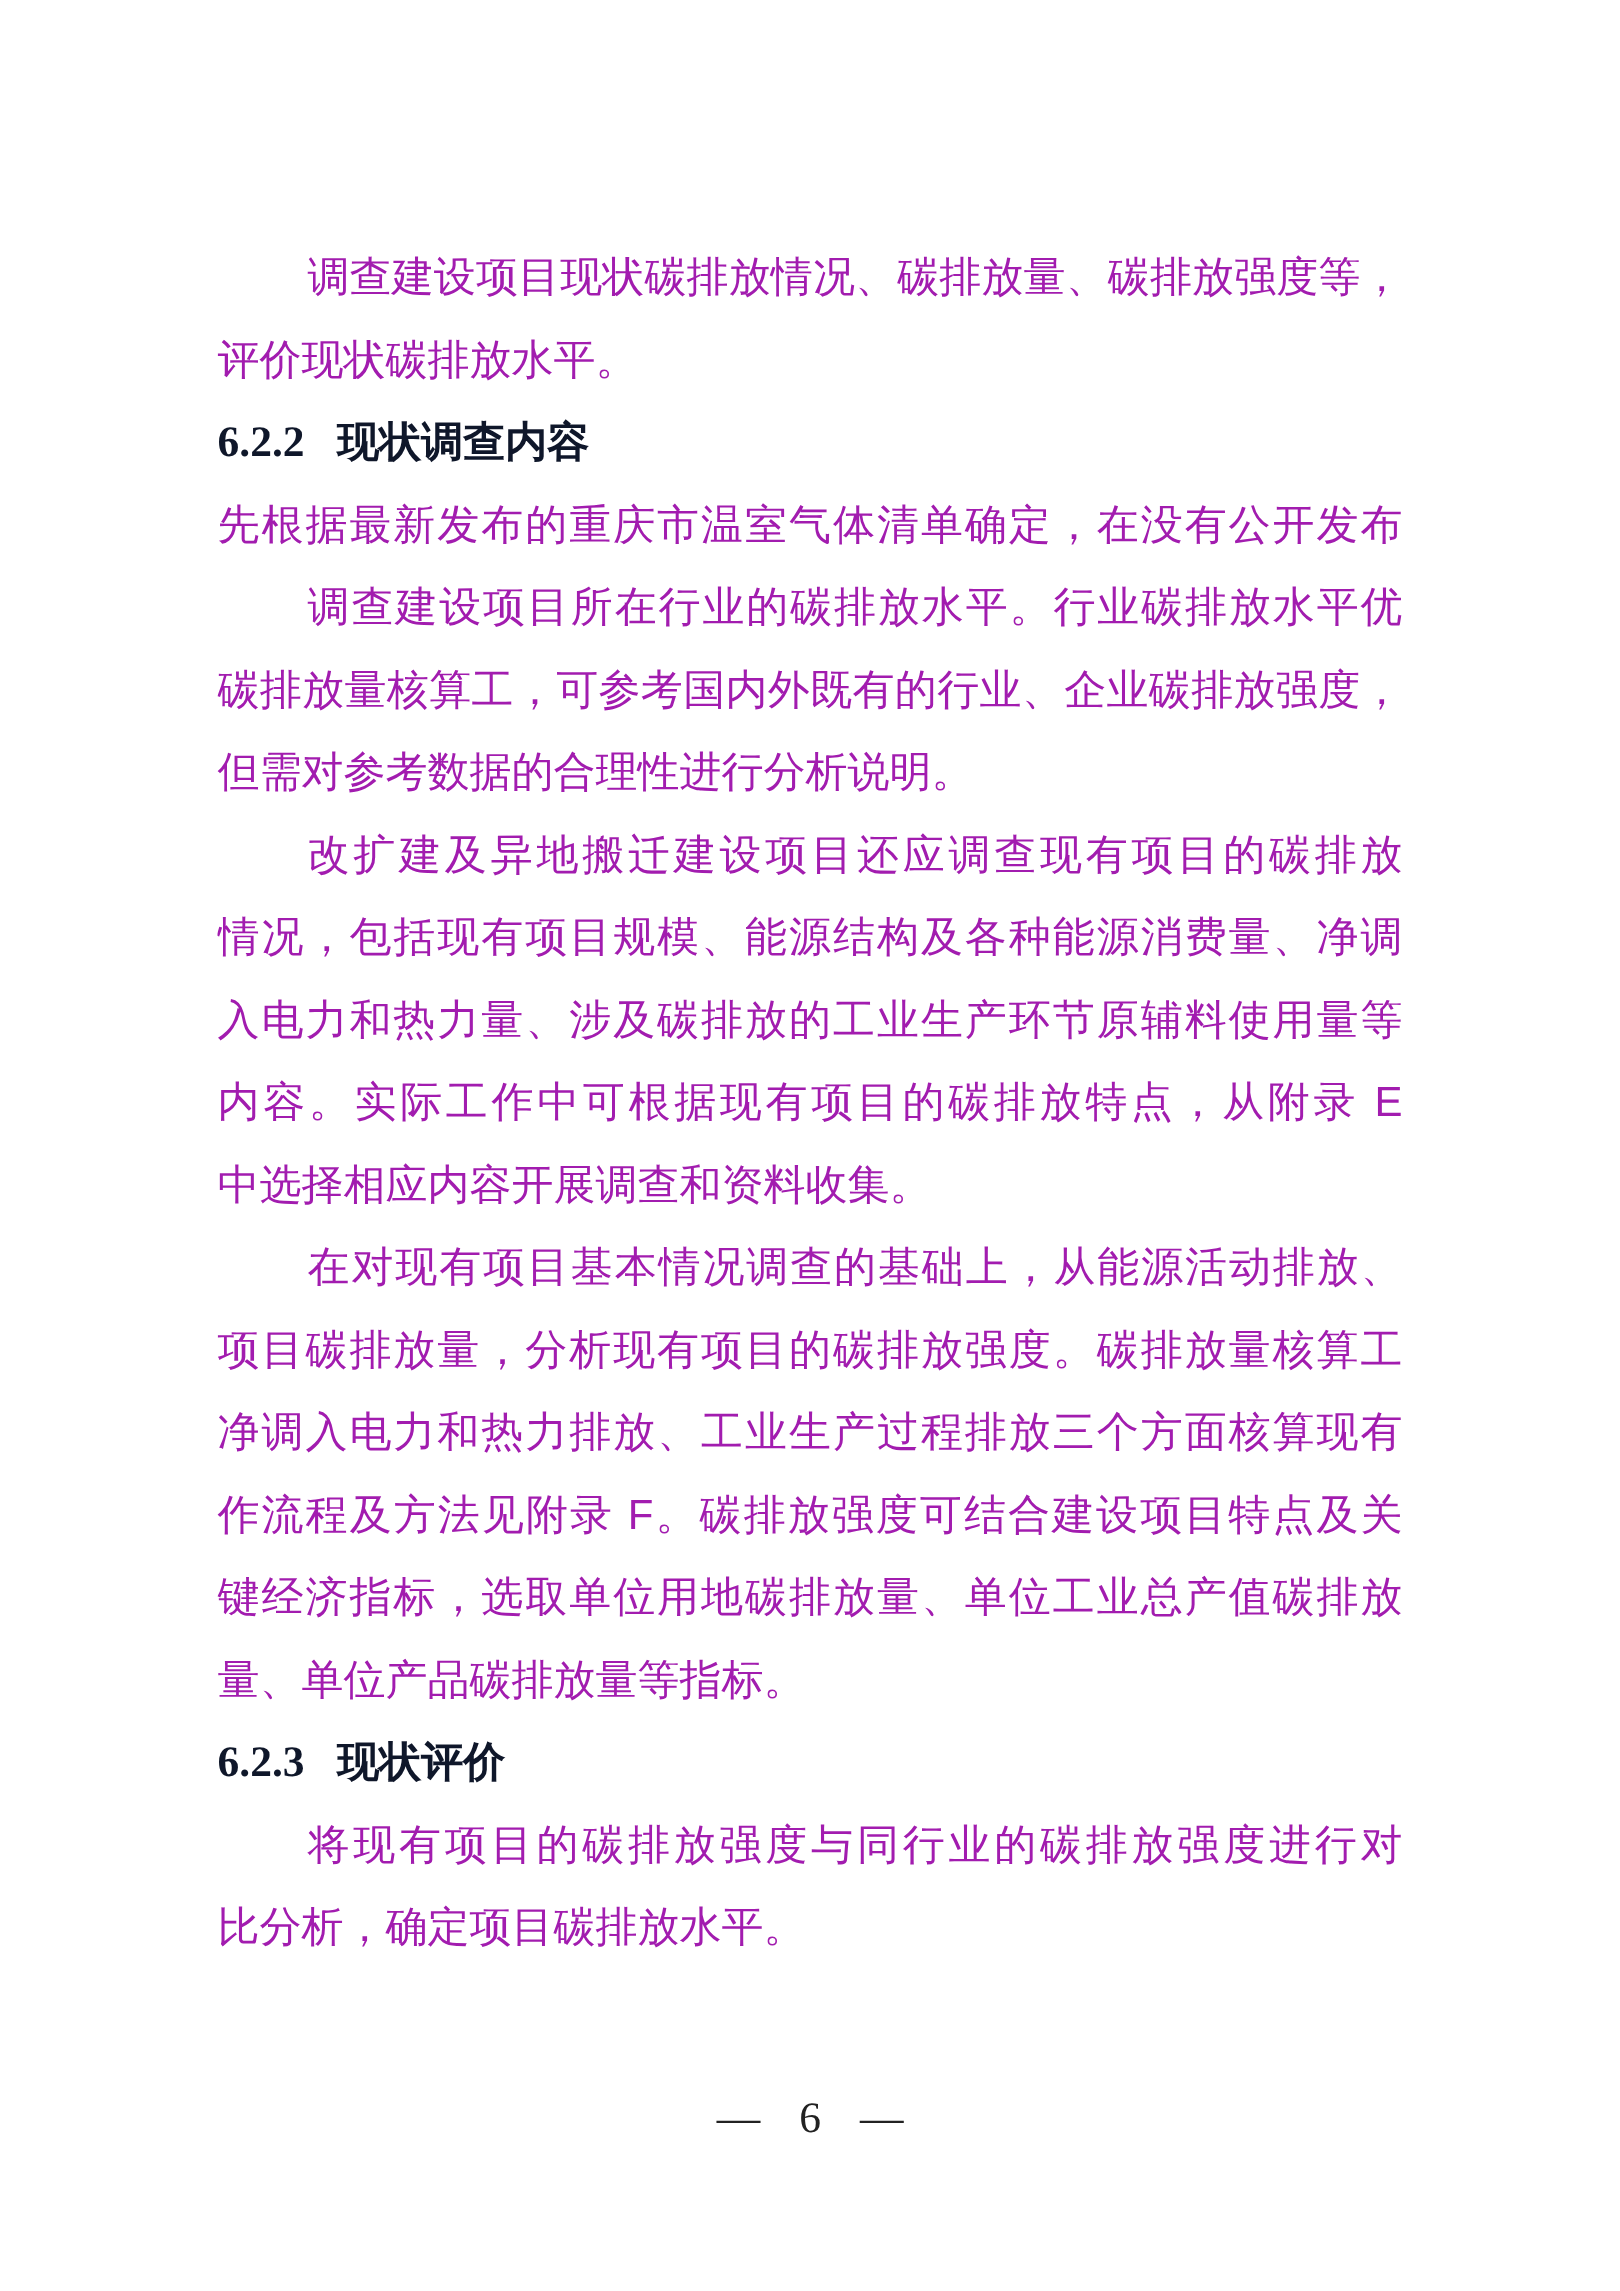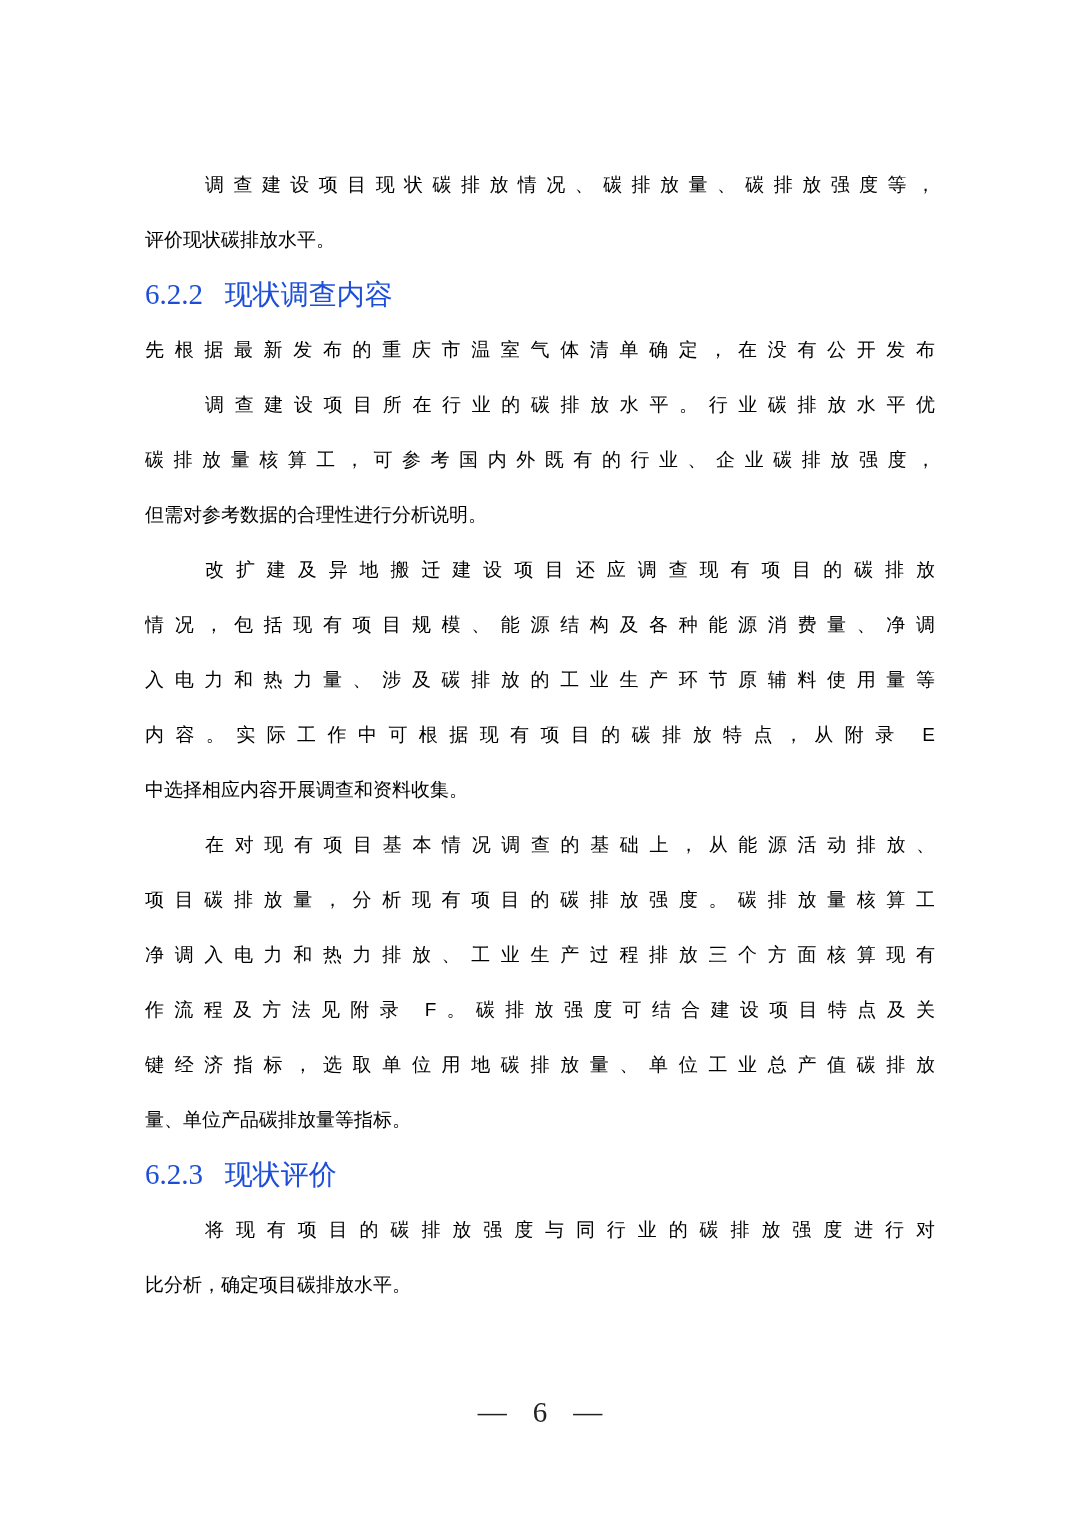--- a/index.html
+++ b/index.html
@@ -23,38 +23,38 @@
     overflow: hidden;
   }
   .content {
     position: absolute;
     left: 145px;
     top: 157px;
     width: 790px;
   }
   .para { margin: 0; }
   .line {
-    font-size: 19px;
+    font-size: 28px;
     line-height: 55px;
     height: 55px;
     text-align: justify;
     text-align-last: justify;
     letter-spacing: 0px;
-    color: #000000;
+    color: #a21caf;
     overflow: hidden;
   }
   .line.first { text-indent: 60px; }
   .line.last  { text-align: center; text-align-last: left; }
   .heading {
     font-size: 28px;
     line-height: 55px;
     height: 55px;
     margin: 0;
-    font-weight: normal;
-    color: #1d4ed8;
+    font-weight: bold;
+    color: #0f172a;
     white-space: nowrap;
   }
   .heading .hnum {
     font-family: "Liberation Serif", serif;
     font-size: 29px;
   }
   .heading .htitle {
     margin-left: 14px;
   }
   .footer {

